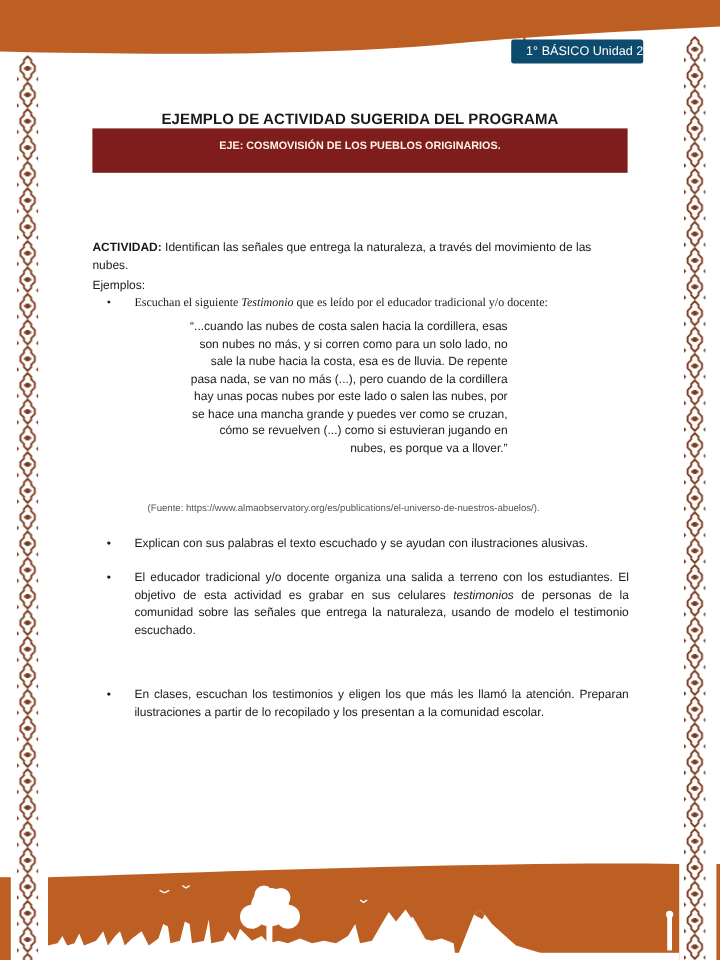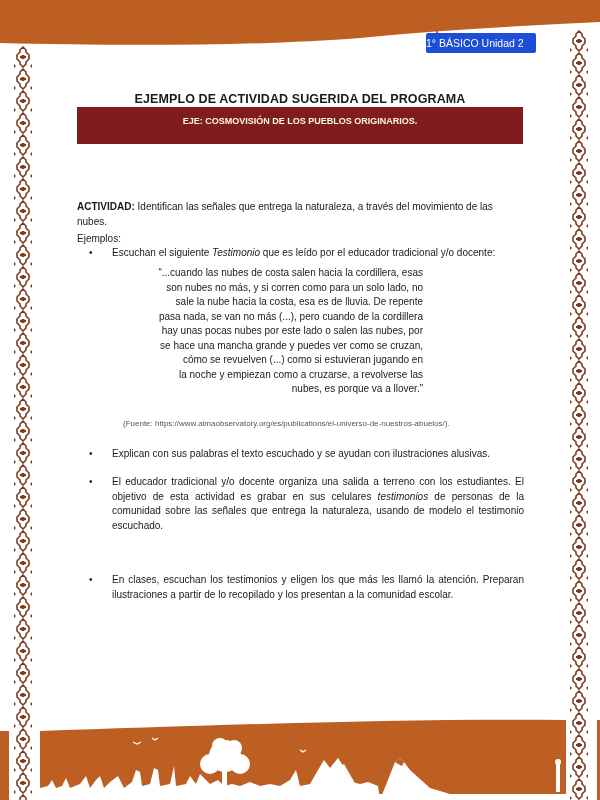--- a/index.html
+++ b/index.html
@@ -2,22 +2,22 @@
 <html><head>
 <meta charset="utf-8">
 <style>
   * { box-sizing: border-box; margin: 0; padding: 0; }
   html, body { width: 600px; height: 800px; overflow: hidden; background: #ffffff; }
   body { position: relative; font-family: "Liberation Sans", "DejaVu Sans", sans-serif; color: #1a1a1a; }
 
   .top-wave { position: absolute; left: 0; top: 0; width: 600px; height: 50px; }
   .unit-badge {
     position: absolute; left: 426px; top: 33px; width: 110px; height: 20px;
-    background: #1d4ed8; color: #fff; font-size: 10.5px; line-height: 20px;
-    text-align: left; border-radius: 2px;
+    background: #0c4a6e; color: #fff; font-size: 10.5px; line-height: 20px;
+    text-align: right; border-radius: 2px;
   }
   .badge-stem { position: absolute; left: 436px; top: 26px; width: 2px; height: 8px; background: #bd5f23; }
 
   .border-strip { position: absolute; width: 18px; }
   .border-left { left: 14px; top: 46px; height: 754px; }
   .border-right { left: 570px; top: 30px; height: 770px; }
 
   .page-title {
     position: absolute; left: 0; top: 92px; width: 600px; text-align: center;
     font-size: 12.5px; font-weight: bold; letter-spacing: 0.1px;
@@ -27,21 +27,21 @@
     background: #7f1d1d; color: #fff6e6; font-size: 9px; font-weight: bold;
     text-align: center; padding-top: 9px;
   }
 
   .content { position: absolute; left: 77px; top: 200px; width: 447px; font-size: 10px; line-height: 14.5px; }
   .activity { position: absolute; left: 0; top: 0; }
   .activity b { font-weight: bold; margin-top: 44px; }
   .examples-label { position: absolute; left: 0; top: 32px; }
   .bullet { position: absolute; left: 12px; width: 435px; padding-left: 23px; }
   .bullet::before { content: "•"; position: absolute; left: 0; top: 0; }
-  .b1 { top: 46px; }
+  .b1 { top: 46px; font-family: Liberation Serif, serif; }
   .quote { position: absolute; left: 71px; top: 66px; width: 275px; font-size: 10px; line-height: 14.5px; text-align: right; }
   .source { position: absolute; left: 46px; top: 217px; font-size: 8px; color: #555; white-space: nowrap; }
   .b2 { top: 247px; }
   .b3 { top: 275px; text-align: justify; }
   .b4 { top: 373px; text-align: justify; }
 
   .landscape { position: absolute; left: 0; top: 700px; width: 600px; height: 100px; }
 </style>
 </head>
 <body>
@@ -90,21 +90,20 @@
   </div>
 
   <div class="quote">
     <div>“...cuando las nubes de costa salen hacia la cordillera, esas</div>
     <div>son nubes no más, y si corren como para un solo lado, no</div>
     <div>sale la nube hacia la costa, esa es de lluvia. De repente</div>
     <div>pasa nada, se van no más (...), pero cuando de la cordillera</div>
     <div>hay unas pocas nubes por este lado o salen las nubes, por</div>
     <div>se hace una mancha grande y puedes ver como se cruzan,</div>
     <div>cómo se revuelven (...) como si estuvieran jugando en</div>
-    <div>la noche y empiezan como a cruzarse, a revolverse las</div>
     <div>nubes, es porque va a llover.”</div>
   </div>
   <div class="source">(Fuente: https://www.almaobservatory.org/es/publications/el-universo-de-nuestros-abuelos/).</div>
 
   <div class="bullet b2">Explican con sus palabras el texto escuchado y se ayudan con ilustraciones alusivas.</div>
 
   <div class="bullet b3">
     <span>El educador tradicional y/o docente organiza una salida a terreno con los estudiantes. El objetivo de esta actividad es grabar en sus celulares </span><i>testimonios</i><span> de personas de la comunidad sobre las señales que entrega la naturaleza, usando de modelo el testimonio escuchado.</span>
   </div>
 

